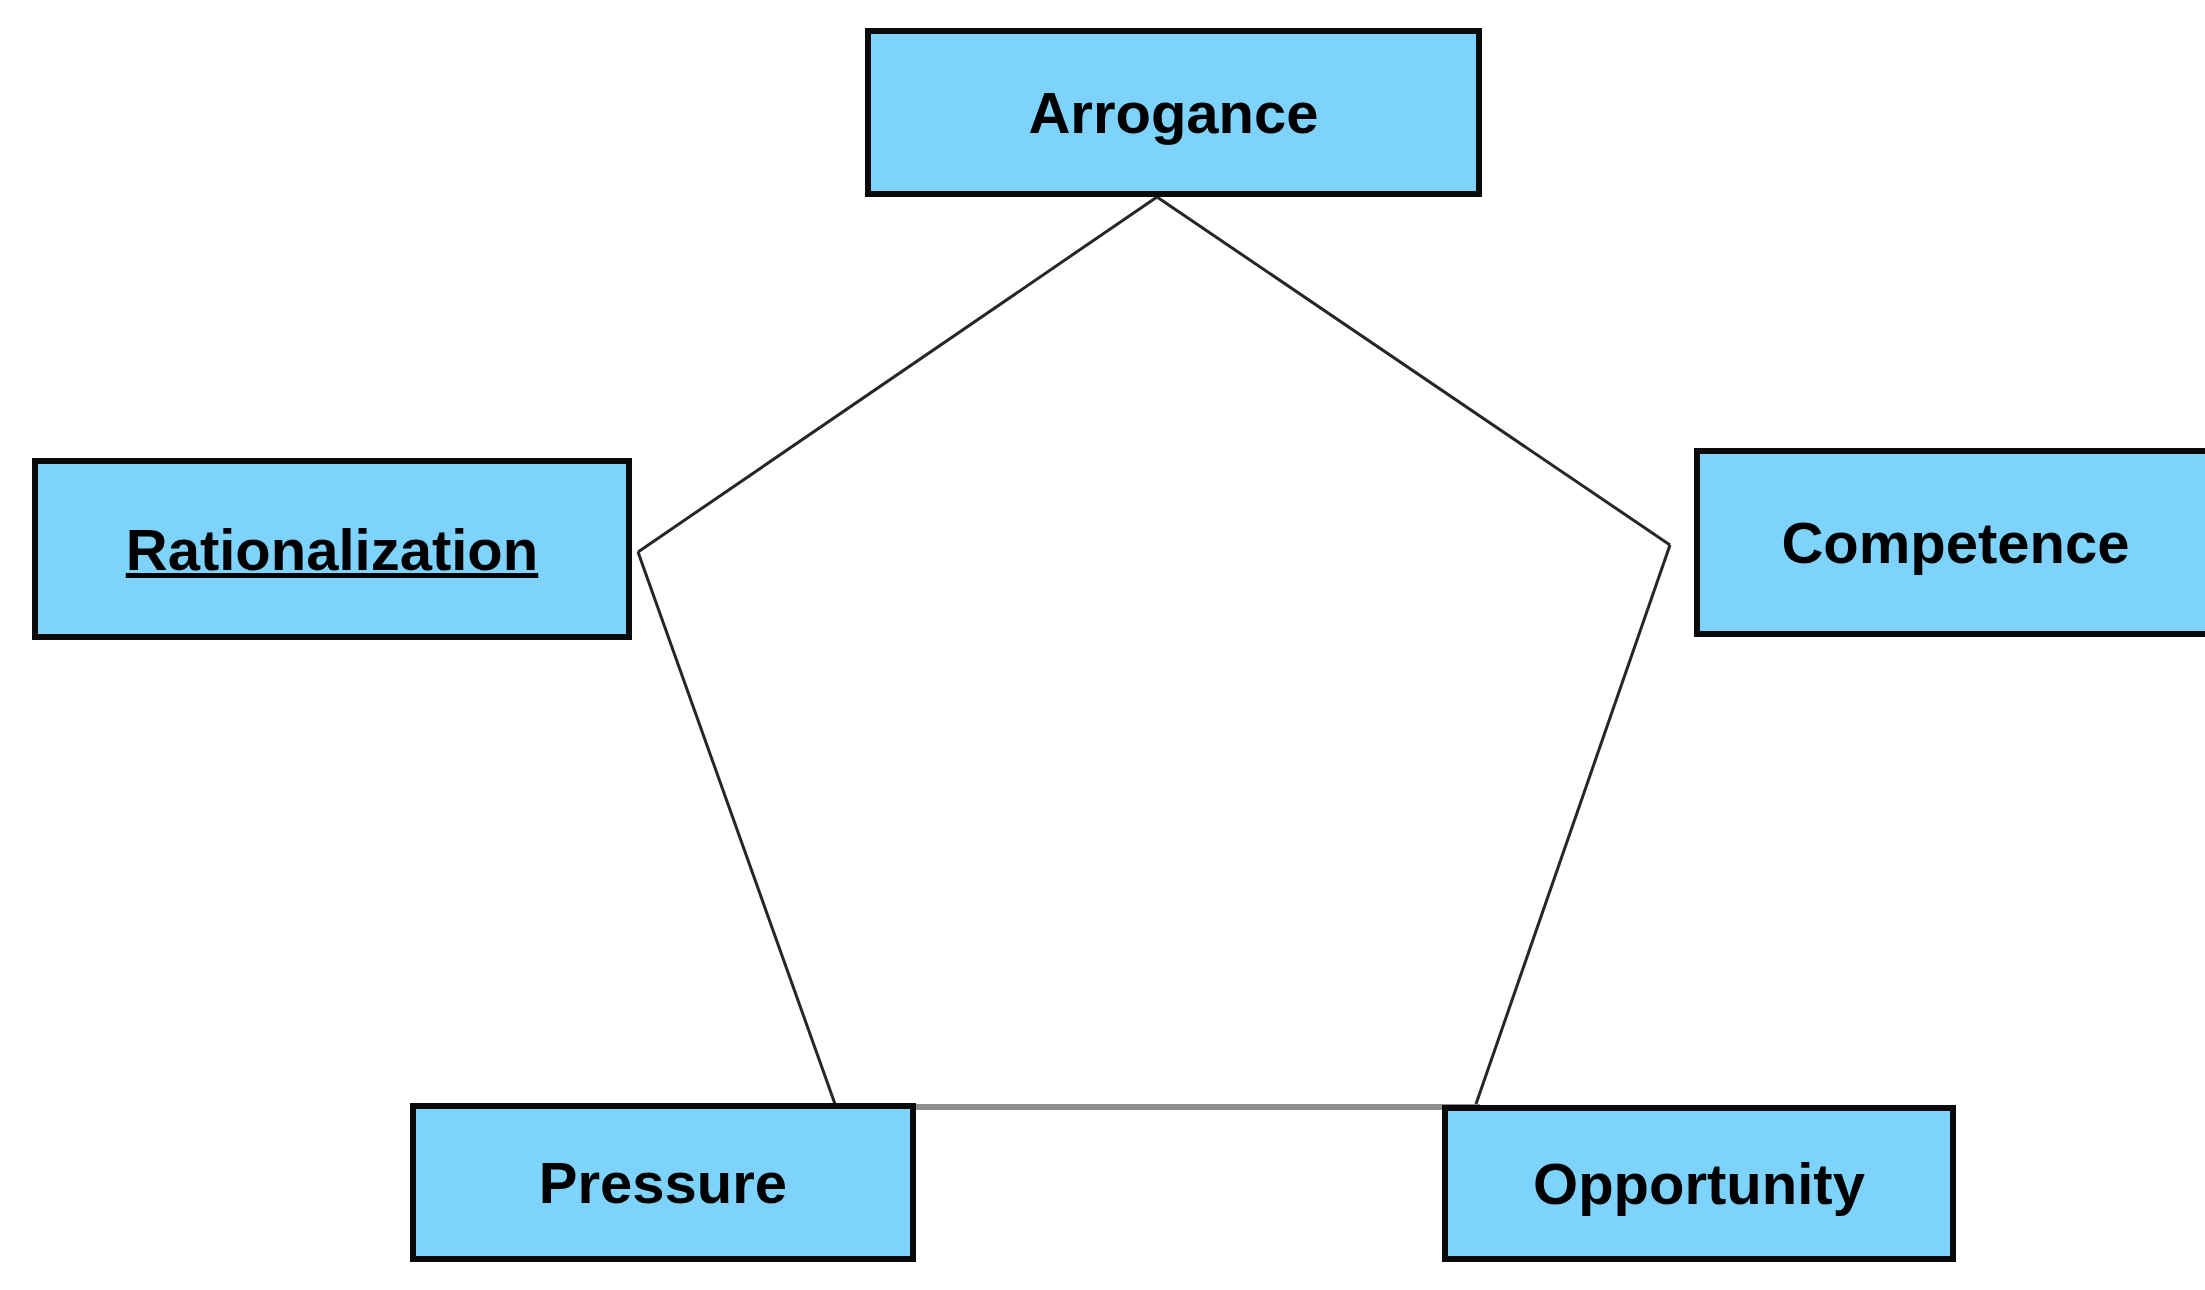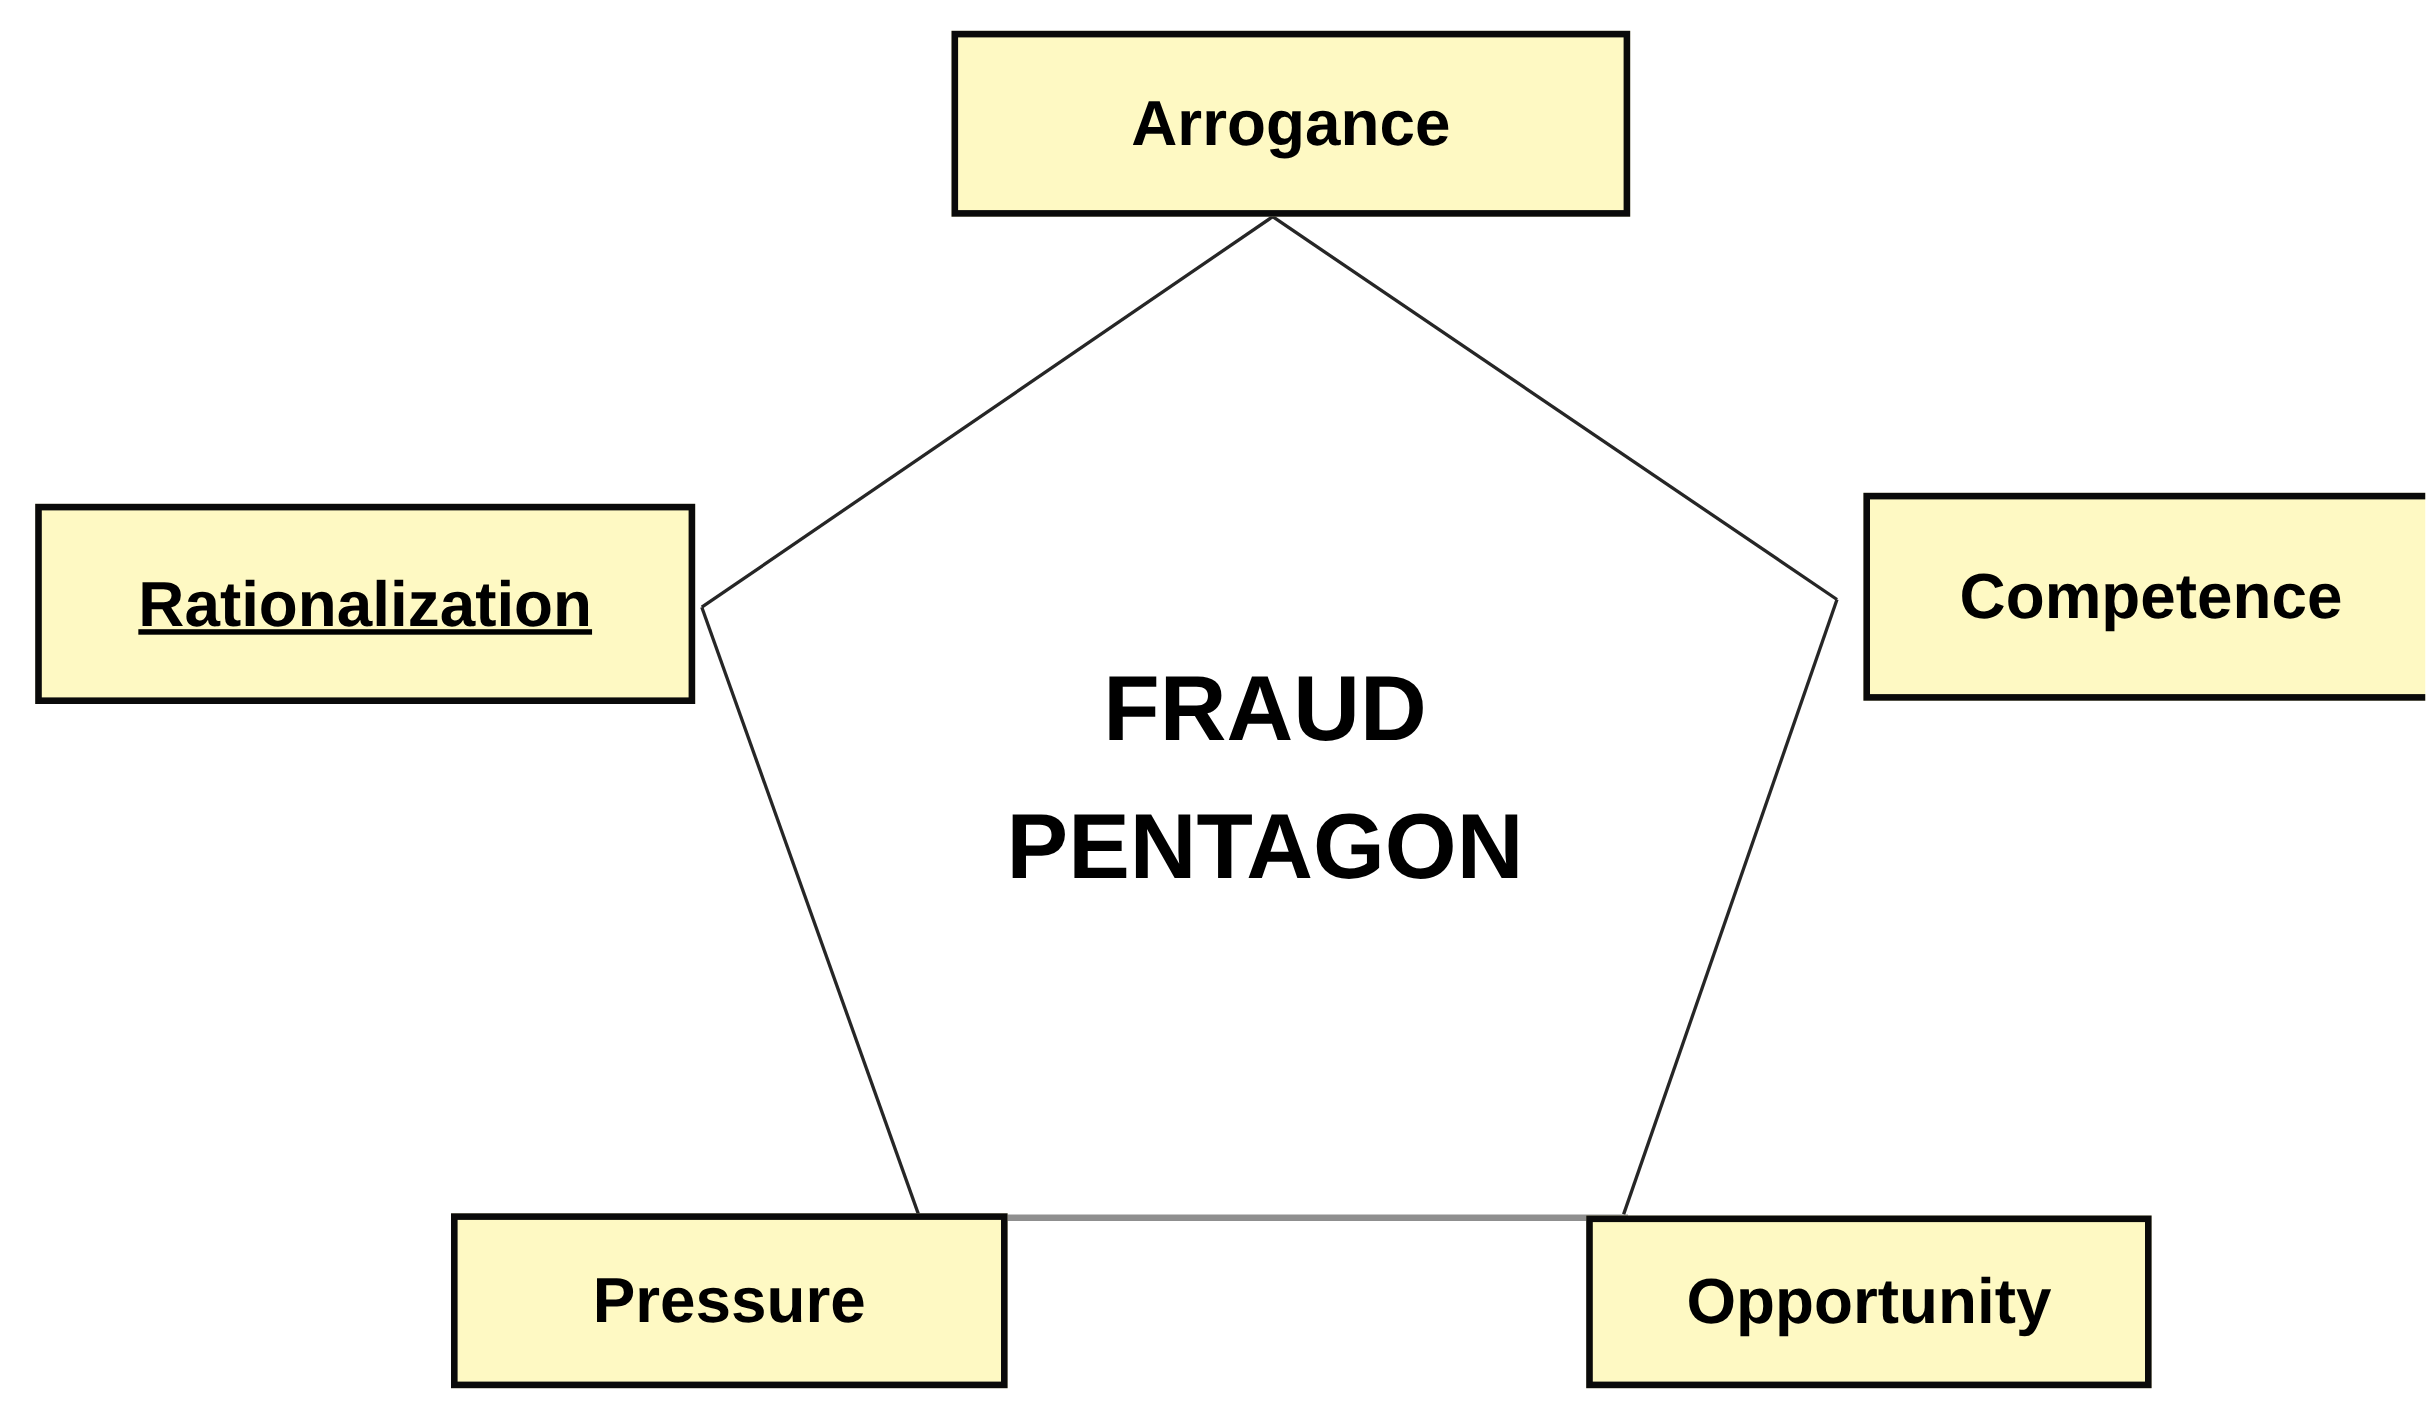--- a/index.html
+++ b/index.html
@@ -20,21 +20,21 @@
     left: 0;
     top: 0;
     width: 2205px;
     height: 1290px;
     z-index: 1;
   }
   .node-box {
     position: absolute;
     box-sizing: border-box;
     border: 6px solid #0a0a0a;
-    background: #fef9c3;
+    background: #7dd3fc;
     display: flex;
     align-items: center;
     justify-content: center;
     z-index: 2;
   }
   .node-label {
     font-size: 58px;
     font-weight: bold;
     color: #000000;
     white-space: nowrap;
@@ -87,18 +87,14 @@
   </div>
 
   <div class="node-box node-pressure">
     <span class="node-label">Pressure</span>
   </div>
 
   <div class="node-box node-opportunity">
     <span class="node-label">Opportunity</span>
   </div>
 
-  <div class="center-title">
-    <div class="title-line">FRAUD</div>
-    <div class="title-line">PENTAGON</div>
-  </div>
 
 </div>
 
 </body></html>

